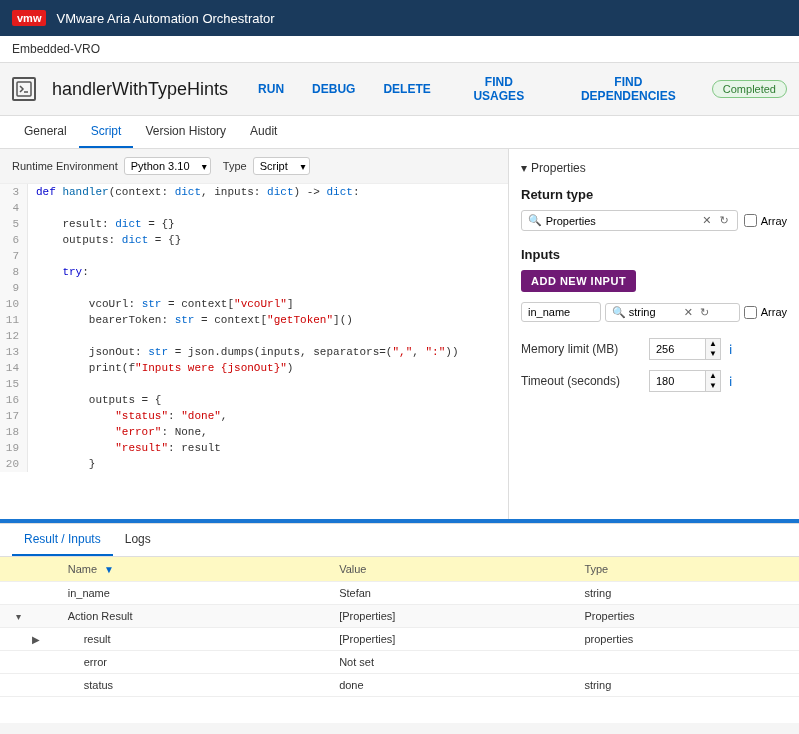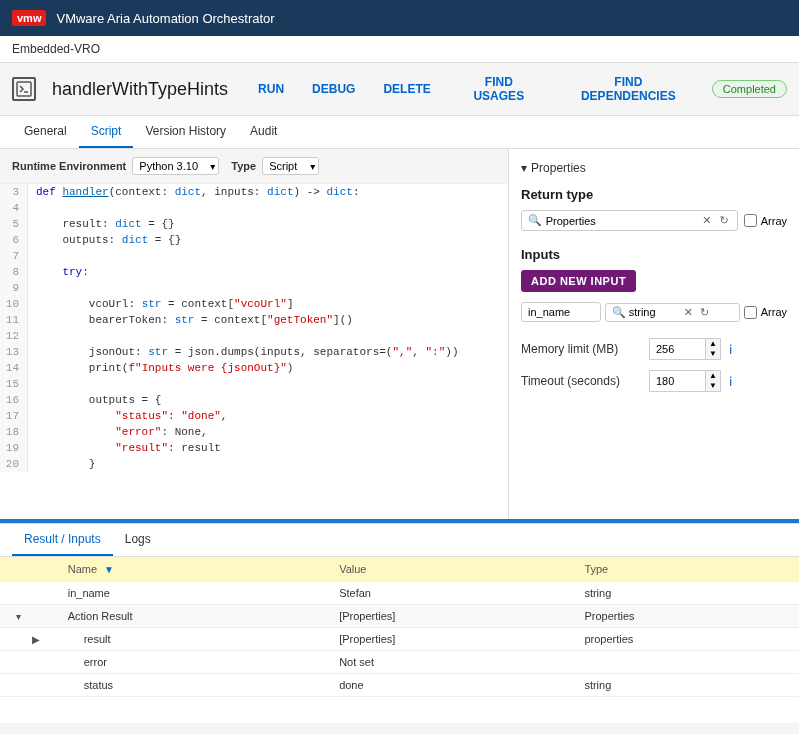--- a/index.html
+++ b/index.html
@@ -123,21 +123,21 @@
       border-bottom: 1px solid #eee;
     }
     .control-group {
       display: flex;
       align-items: center;
       gap: 6px;
     }
     .control-label {
       font-size: 11px;
       color: #333;
-      font-weight: bold;
+      font-weight: normal;
       text-align: right;
     }
     .select-control {
       border: 1px solid #ccc;
       border-radius: 3px;
       padding: 2px 20px 2px 6px;
       font-size: 11px;
       background: white;
       cursor: pointer;
       appearance: none;
@@ -205,21 +205,21 @@
       flex-shrink: 0;
       background: #f8f8f8;
       border-right: 1px solid #e8e8e8;
     }
     .line-content {
       padding-left: 8px;
       white-space: pre;
       color: #333;
     }
     .kw { color: #0000cc; }
-    .fn { color: #0066aa; text-decoration: underline; }
+    .fn { color: #0066aa; }
     .str { color: #cc0000; }
     .type-hint { color: #0066cc; }
 
     
     .properties-panel {
       width: 290px;
       overflow-y: auto;
       padding: 12px;
       background: white;
     }

